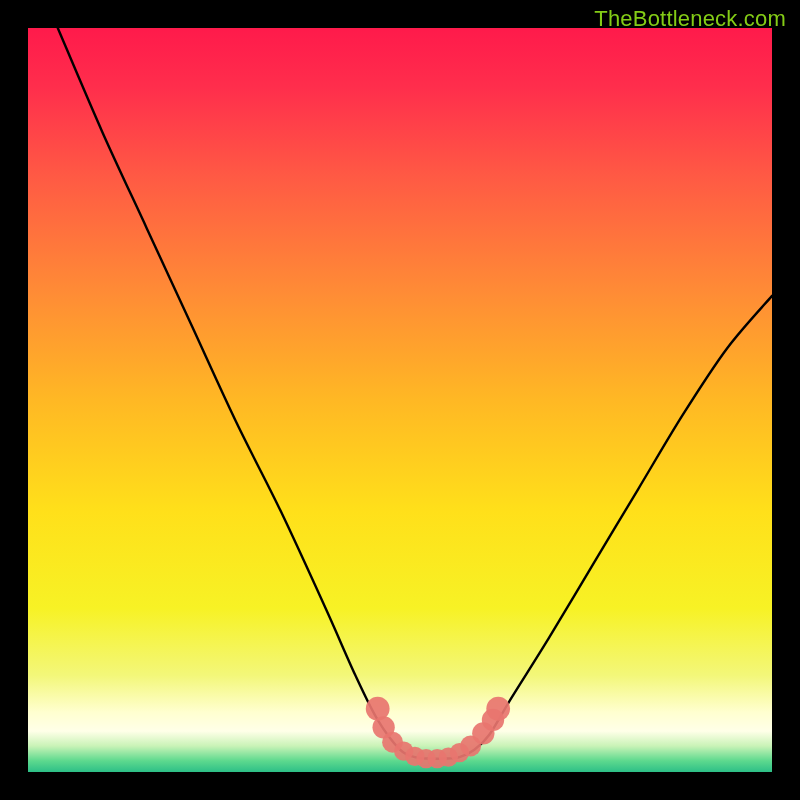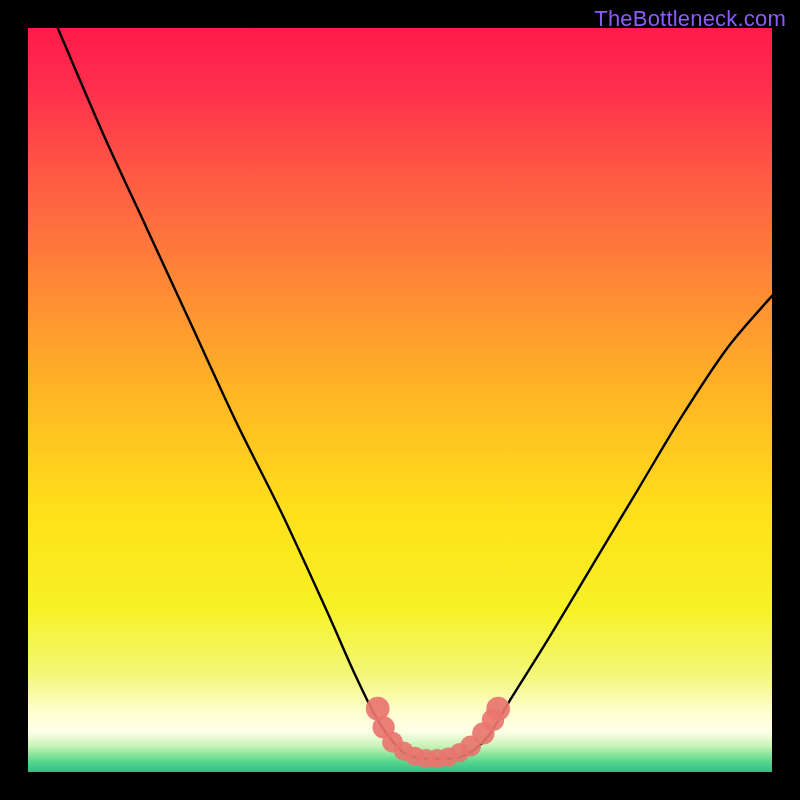--- a/index.html
+++ b/index.html
@@ -23,21 +23,21 @@
     left: 28px;
     top: 28px;
     width: 744px;
     height: 744px;
     overflow: hidden;
   }
   .watermark {
     position: absolute;
     top: 6px;
     right: 14px;
-    color: #8b5cf6;
+    color: #84cc16;
     font-size: 22px;
     font-weight: 500;
     letter-spacing: 0.2px;
   }
   svg {
     display: block;
   }
 </style>
 </head>
 <body>

